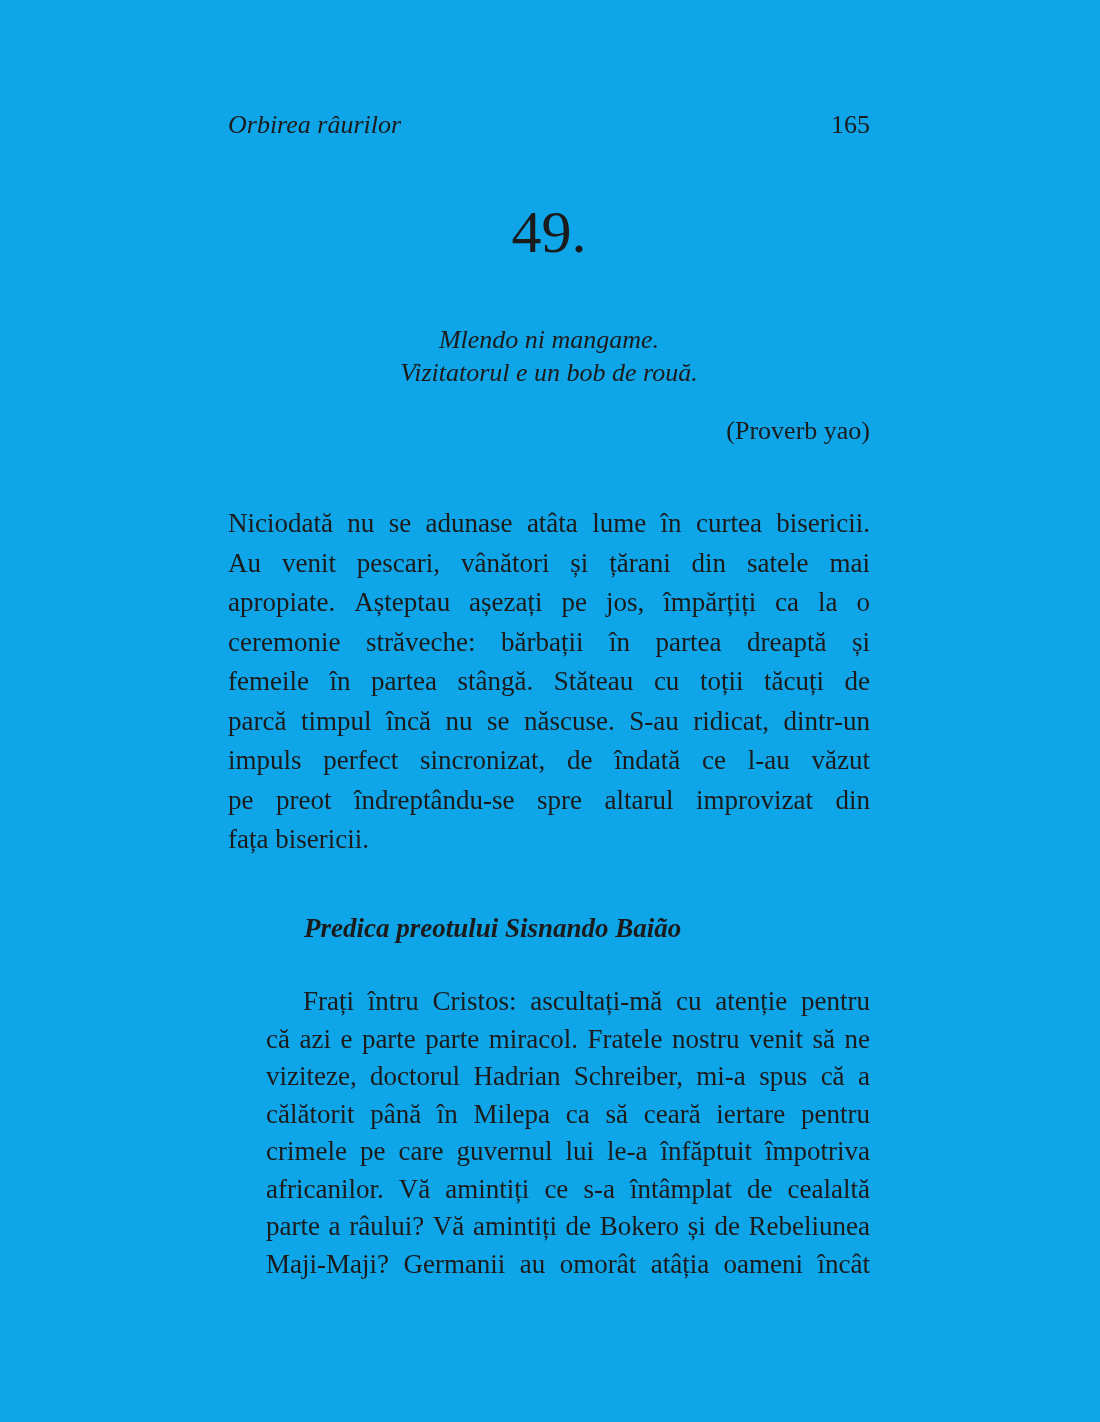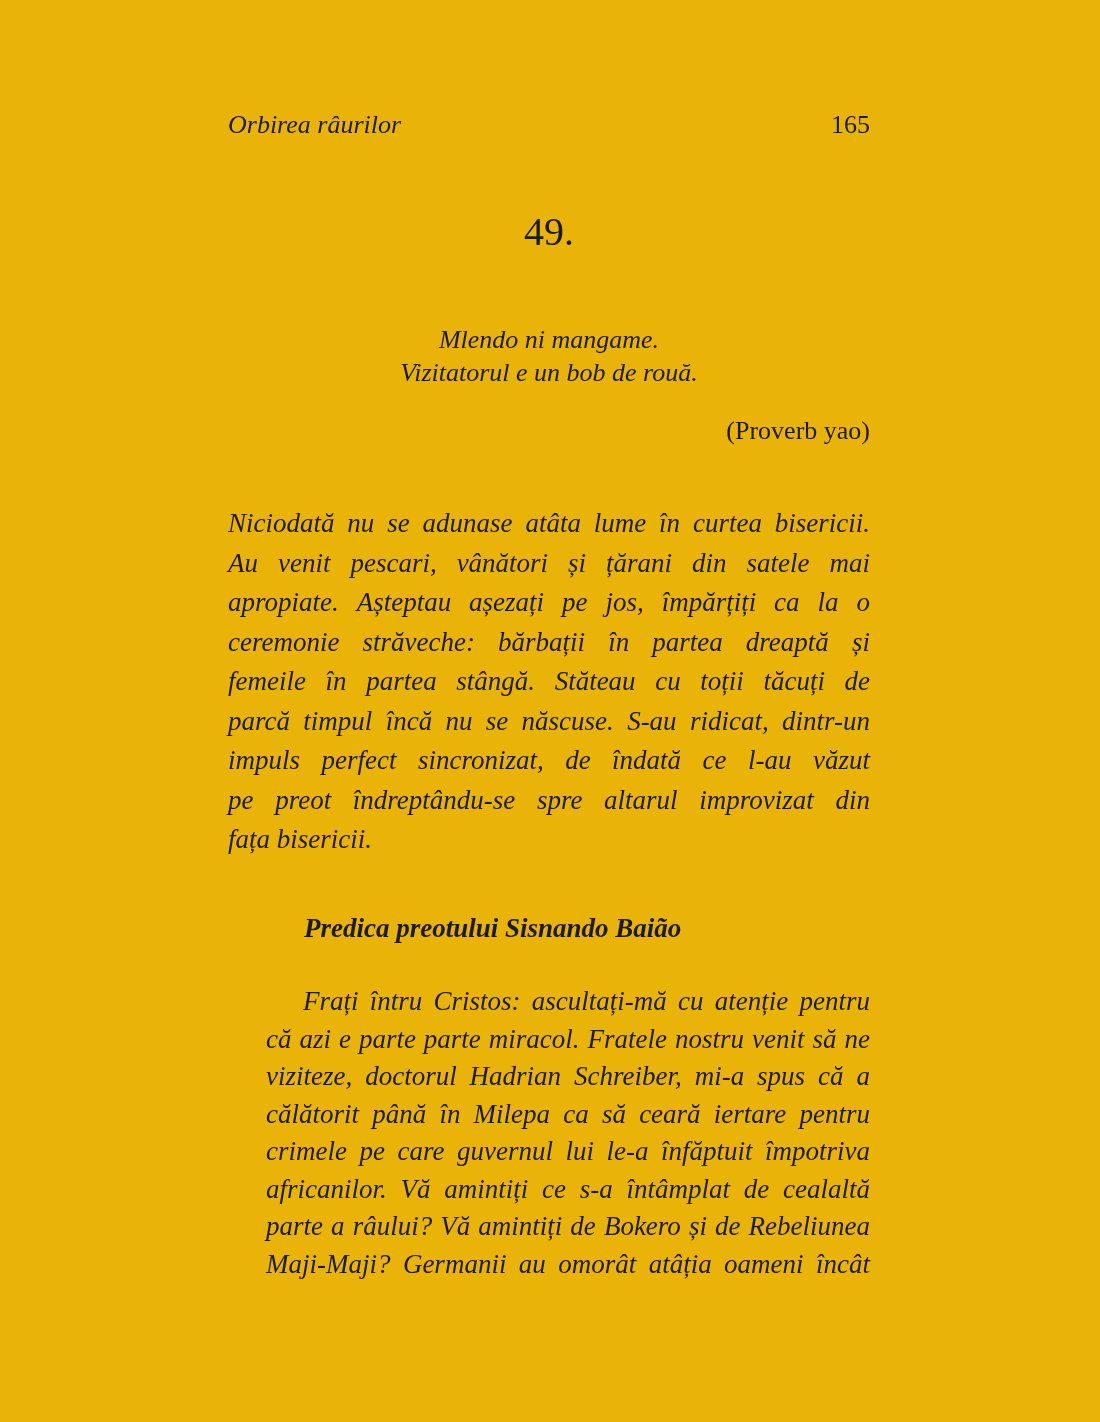--- a/index.html
+++ b/index.html
@@ -33,21 +33,21 @@
   .book-title { font-style: italic; }
   .page-number { font-style: normal; margin-left: 21px; }
 
   
   .chapter-number {
     position: absolute;
     top: 200px;
     left: 228px;
     width: 642px;
     text-align: center;
-    font-size: 40px;
+    font-size: 60px;
     line-height: 64px;
   }
 
   
   .epigraph {
     position: absolute;
     top: 323px;
     left: 228px;
     width: 642px;
     text-align: center;
@@ -64,21 +64,20 @@
     font-size: 26px;
     line-height: 33px;
   }
 
   
   .paragraph { position: absolute; font-size: 27px; }
   .text-line {
     display: flex;
     justify-content: space-between;
     white-space: nowrap;
-    font-style: italic;
   }
   .text-line.last {
     display: block;
     text-align: left;
   }
 
   .opening-paragraph {
     top: 504px;
     left: 228px;
     width: 642px;
@@ -101,21 +100,21 @@
     left: 266px;
     width: 604px;
     line-height: 37.5px;
   }
   
   .sermon-paragraph .text-line:first-child { padding-left: 37px; }
 </style>
 </head>
 <body>
 
-<div class="page" style="background: #eab308; color: rgb(27, 27, 27);">
+<div class="page" style="background: #0ea5e9; color: rgb(27, 27, 27);">
 
   <header class="running-header">
     <span class="book-title">Orbirea râurilor</span>
     <span class="page-number">165</span>
   </header>
 
   <div class="chapter-number">49.</div>
 
   <div class="epigraph">
     <div class="epigraph-line">Mlendo ni mangame.</div>

